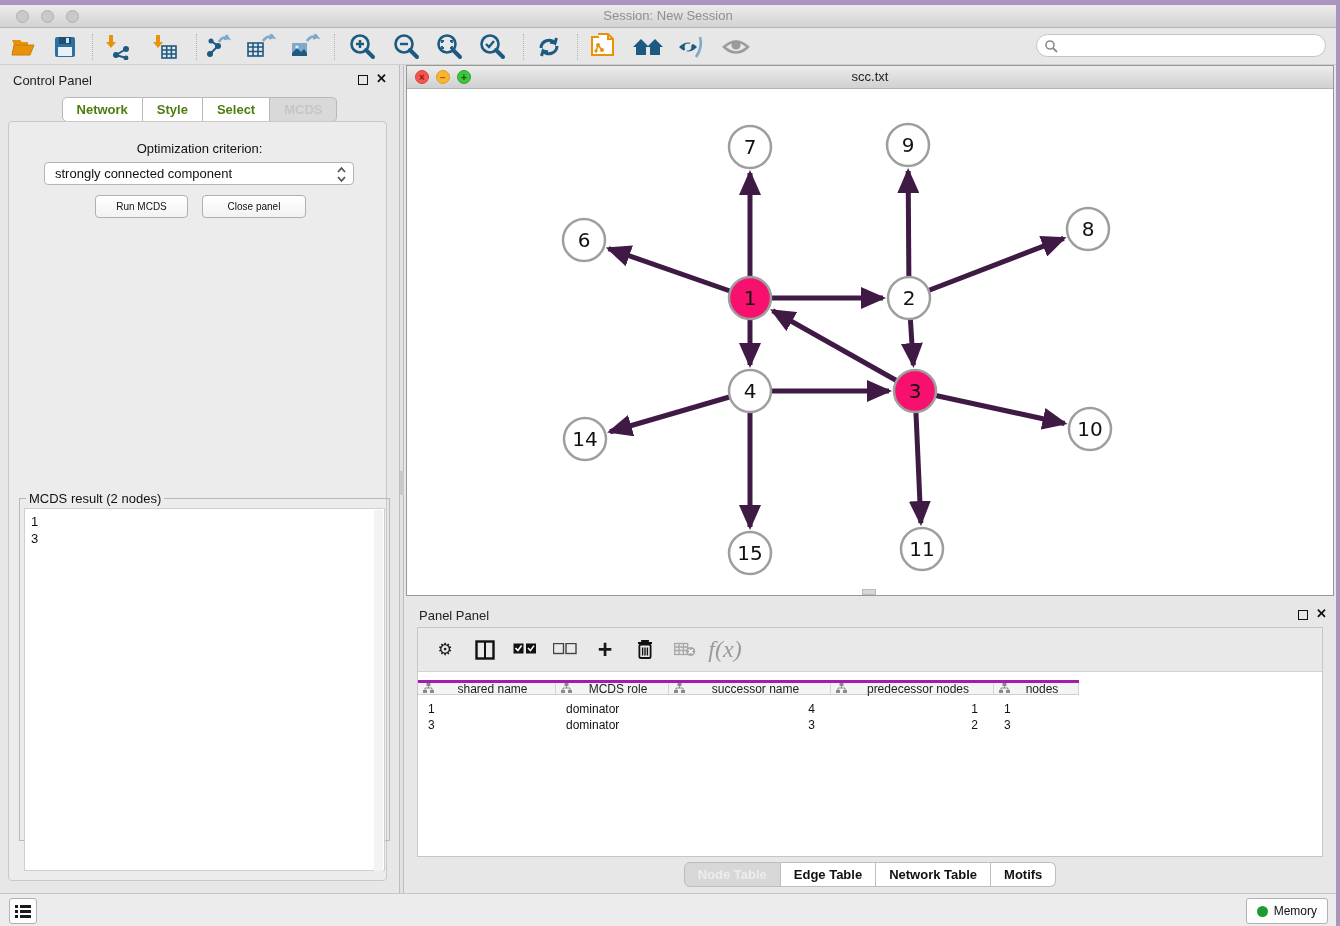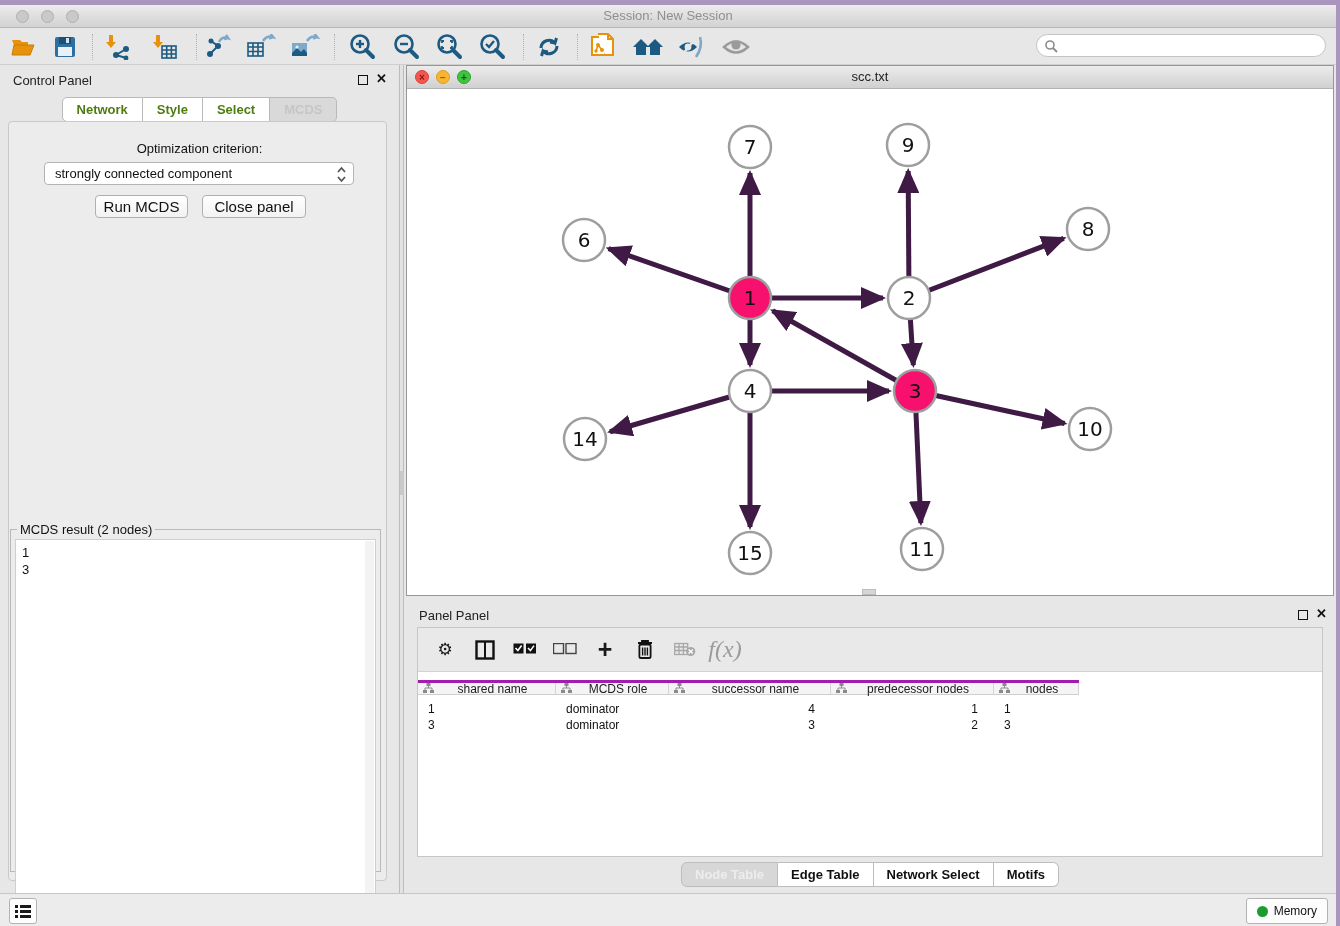--- a/index.html
+++ b/index.html
@@ -40,24 +40,24 @@
   .cp-tab:last-child { border-radius:0 5px 5px 0; }
   .cp-tab.active { background:#d9d9d9; color:#c6c6c6; }
   .cp-body { position:absolute; left:8px; top:56px; width:379px; height:760px;
     background:#ececec; border:1px solid #c9c9c9; border-radius:4px; }
   .opt-label { position:absolute; top:76px; width:100%; text-align:center; font-size:13px; color:#111; }
   .dropdown { position:absolute; left:44px; top:97px; width:310px; height:23px; background:#fff;
     border:1px solid #b4b4b4; border-radius:4px; font-size:13px; color:#111;
     display:flex; align-items:center; padding-left:10px; }
   .dd-stepper { position:absolute; right:6px; top:3px; }
   .btn { position:absolute; top:130px; height:23px; background:linear-gradient(#ffffff,#f2f2f2);
-    border:1px solid #b0b0b0; border-radius:4px; font-size:15px; color:#111;
+    border:1px solid #b0b0b0; border-radius:4px; font-size:10px; color:#111;
     display:flex; align-items:center; justify-content:center; }
-  .fieldset { position:absolute; left:10px; top:433px; width:371px; height:343px;
-    border:1px solid #b9b9b9;margin-top:31px; }
+  .fieldset { position:absolute; left:19px; top:433px; width:371px; height:343px;
+    border:1px solid #b9b9b9; }
   .fs-legend { position:absolute; left:6px; top:-8px; background:#ececec; padding:0 3px;
     font-size:13px; color:#111; }
   .fs-inner { position:absolute; left:4px; top:9px; width:361px; height:363px; background:#fff;
     border:1px solid #cfcfcf; font-size:13px; line-height:17px; padding:4px 0 0 6px; color:#111;
     white-space:pre-line; }
   .fs-scroll { position:absolute; right:1px; top:1px; width:9px; height:361px; background:#f3f3f3; }
 
   
   .divider { position:absolute; left:399px; top:60px; width:5px; height:833px; background:#e2e2e2;
     border-left:1px solid #bdbdbd; border-right:1px solid #bdbdbd; }
@@ -494,21 +494,21 @@
             <div class="td" style="width: 113px;">dominator</div>
             <div class="td right" style="width: 162px;">3</div>
             <div class="td right" style="width: 163px;">2</div>
             <div class="td" style="width: 85px;">3</div>
           </div>
         </div>
     </div>
     <div class="tp-tabs" id="tp-tabs">
         <div class="tp-tab active">Node Table</div>
         <div class="tp-tab">Edge Table</div>
-        <div class="tp-tab">Network Select</div>
+        <div class="tp-tab">Network Table</div>
         <div class="tp-tab">Motifs</div>
       </div>
   </div>
 
   <div class="statusbar">
     <div class="sq-btn" style="left:9px">
       <svg width="16" height="14" viewBox="0 0 16 14">
           <g fill="#1a1a1a">
             <rect x="0" y="1" width="3" height="3"></rect>
             <rect x="5" y="1" width="11" height="3"></rect>

